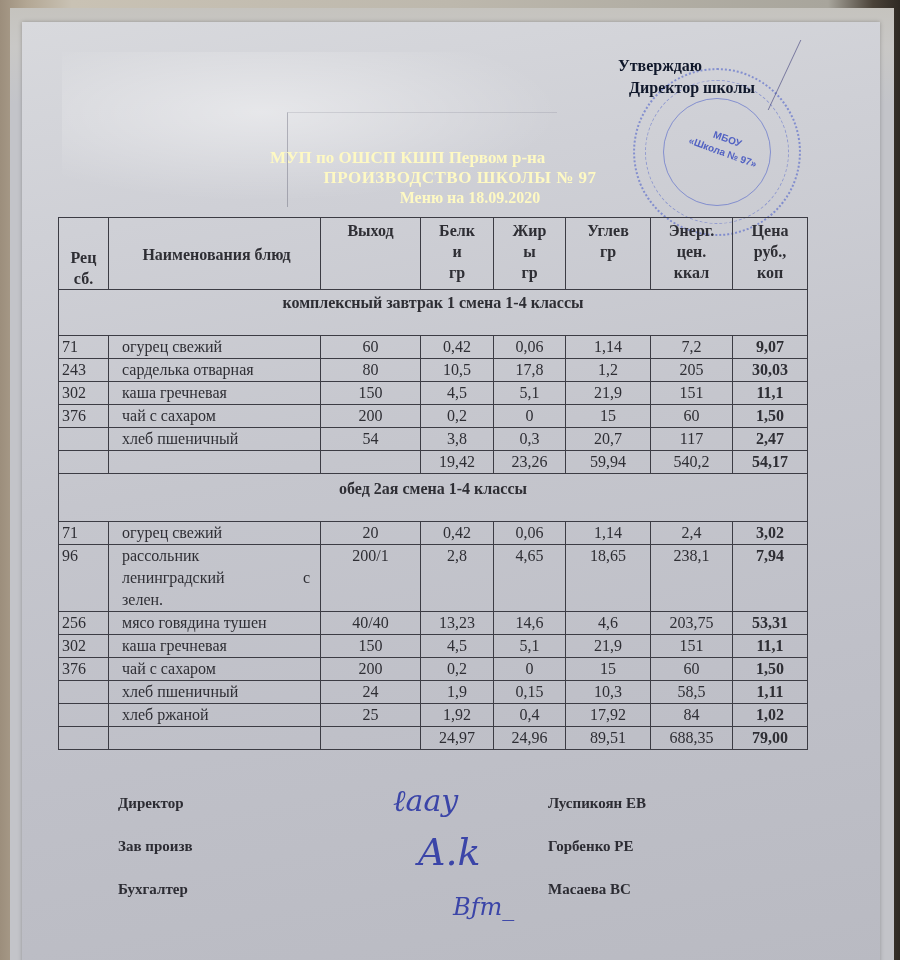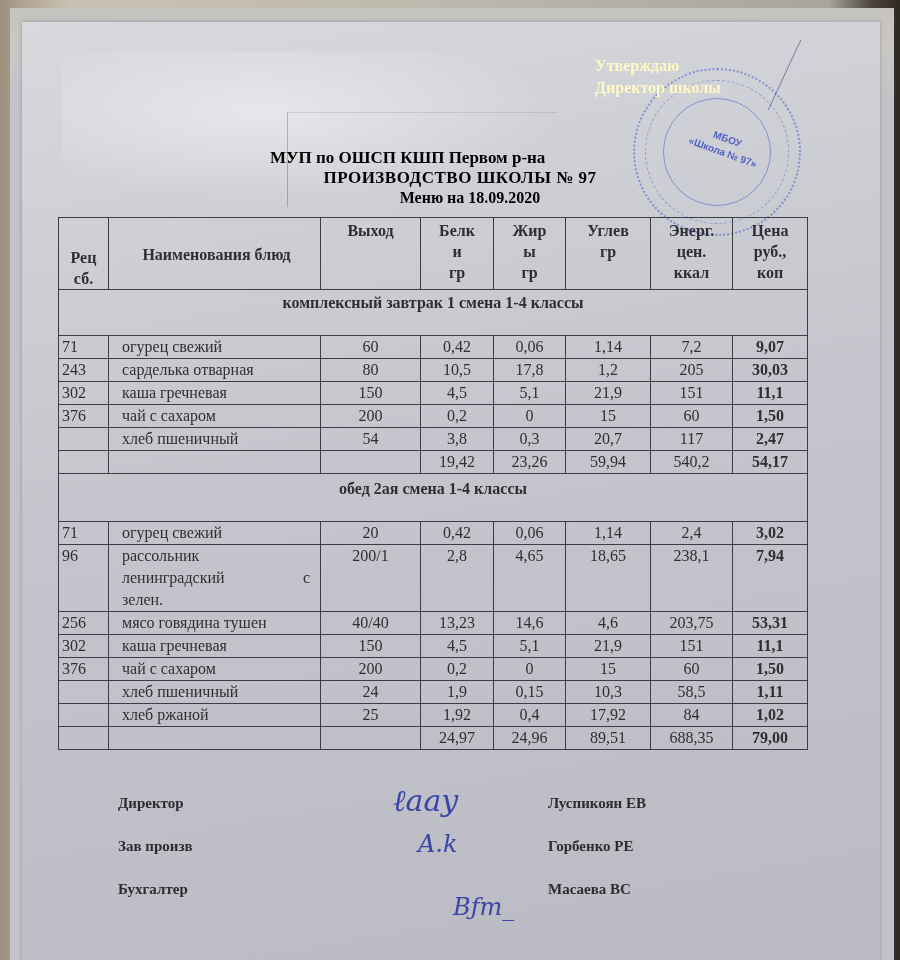--- a/index.html
+++ b/index.html
@@ -27,22 +27,22 @@
     position: absolute; left: 40px; top: 30px; width: 500px; height: 150px;
     background: radial-gradient(ellipse at 40% 40%, rgba(255,255,255,0.45), rgba(255,255,255,0) 70%);
     pointer-events: none;
   }
   .faint-box {
     position: absolute; left: 265px; top: 90px; width: 270px; height: 95px;
     border-left: 1px solid rgba(80,80,100,0.35);
     border-top: 1px solid rgba(80,80,100,0.15);
   }
   .approval {
-    position: absolute; top: 55px; left: 595px; text-align: left; width: 200px;
-    font-weight: bold; font-size: 16px; line-height: 22px; color: #fef9c3;
+    position: absolute; top: 55px; left: 595px; text-align: center; width: 200px;
+    font-weight: bold; font-size: 16px; line-height: 22px; color: #0f172a;
   }
   .approval div:first-child { padding-right: 70px; }
   .approval div:last-child { padding-right: 6px; }
   .stamp {
     position: absolute; left: 633px; top: 68px; width: 168px; height: 168px;
     border-radius: 50%;
     border: 2px dotted rgba(70,90,200,0.55);
   }
   .stamp::before {
     content: ""; position: absolute; inset: 10px; border-radius: 50%;
@@ -58,21 +58,21 @@
     color: rgba(50,70,190,0.8); font-family: "Liberation Sans", sans-serif;
     font-weight: bold; font-size: 10px; text-align: center; line-height: 14px;
   }
   .sig-approval {
     position: absolute; left: 755px; top: 40px; width: 30px; height: 70px;
     border-right: 1.5px solid rgba(60,60,120,0.6);
     transform: skewX(-25deg);
   }
   .titles {
     position: absolute; left: 240px; top: 148px; width: 440px;
-    text-align: center; font-weight: bold; color: #000000;
+    text-align: center; font-weight: bold; color: #fef9c3;
   }
   .titles .t1 { font-size: 17px; line-height: 20px; padding-left: 30px; text-align: left; }
   .titles .t2 { font-size: 17px; line-height: 20px; letter-spacing: 0.5px; }
   .titles .t3 { font-size: 16px; line-height: 19px; padding-left: 20px; }
 
   table.menu {
     position: absolute; left: 58px; top: 217px; width: 749px;
     border-collapse: collapse; table-layout: fixed;
     font-size: 16px; color: #2e2e34;
   }
@@ -348,21 +348,21 @@
 </table>
 
 <div class="signatures">
   <div class="sig-row">
     <span class="sig-role">Директор</span>
     <span class="scribble" style="left:275px; top:-12px; font-size:30px;">ℓaay</span>
     <span class="sig-person">Луспикоян ЕВ</span>
   </div>
   <div class="sig-row">
     <span class="sig-role">Зав произв</span>
-    <span class="scribble" style="left:300px; top:-8px; font-size:24px;">A.k</span>
+    <span class="scribble" style="left:300px; top:-8px; font-size:38px;">A.k</span>
     <span class="sig-person">Горбенко РЕ</span>
   </div>
   <div class="sig-row">
     <span class="sig-role">Бухгалтер</span>
     <span class="scribble" style="left:335px; top:12px; font-size:24px;">Bƒm_</span>
     <span class="sig-person">Масаева ВС</span>
   </div>
 </div>
 
 </body></html>

